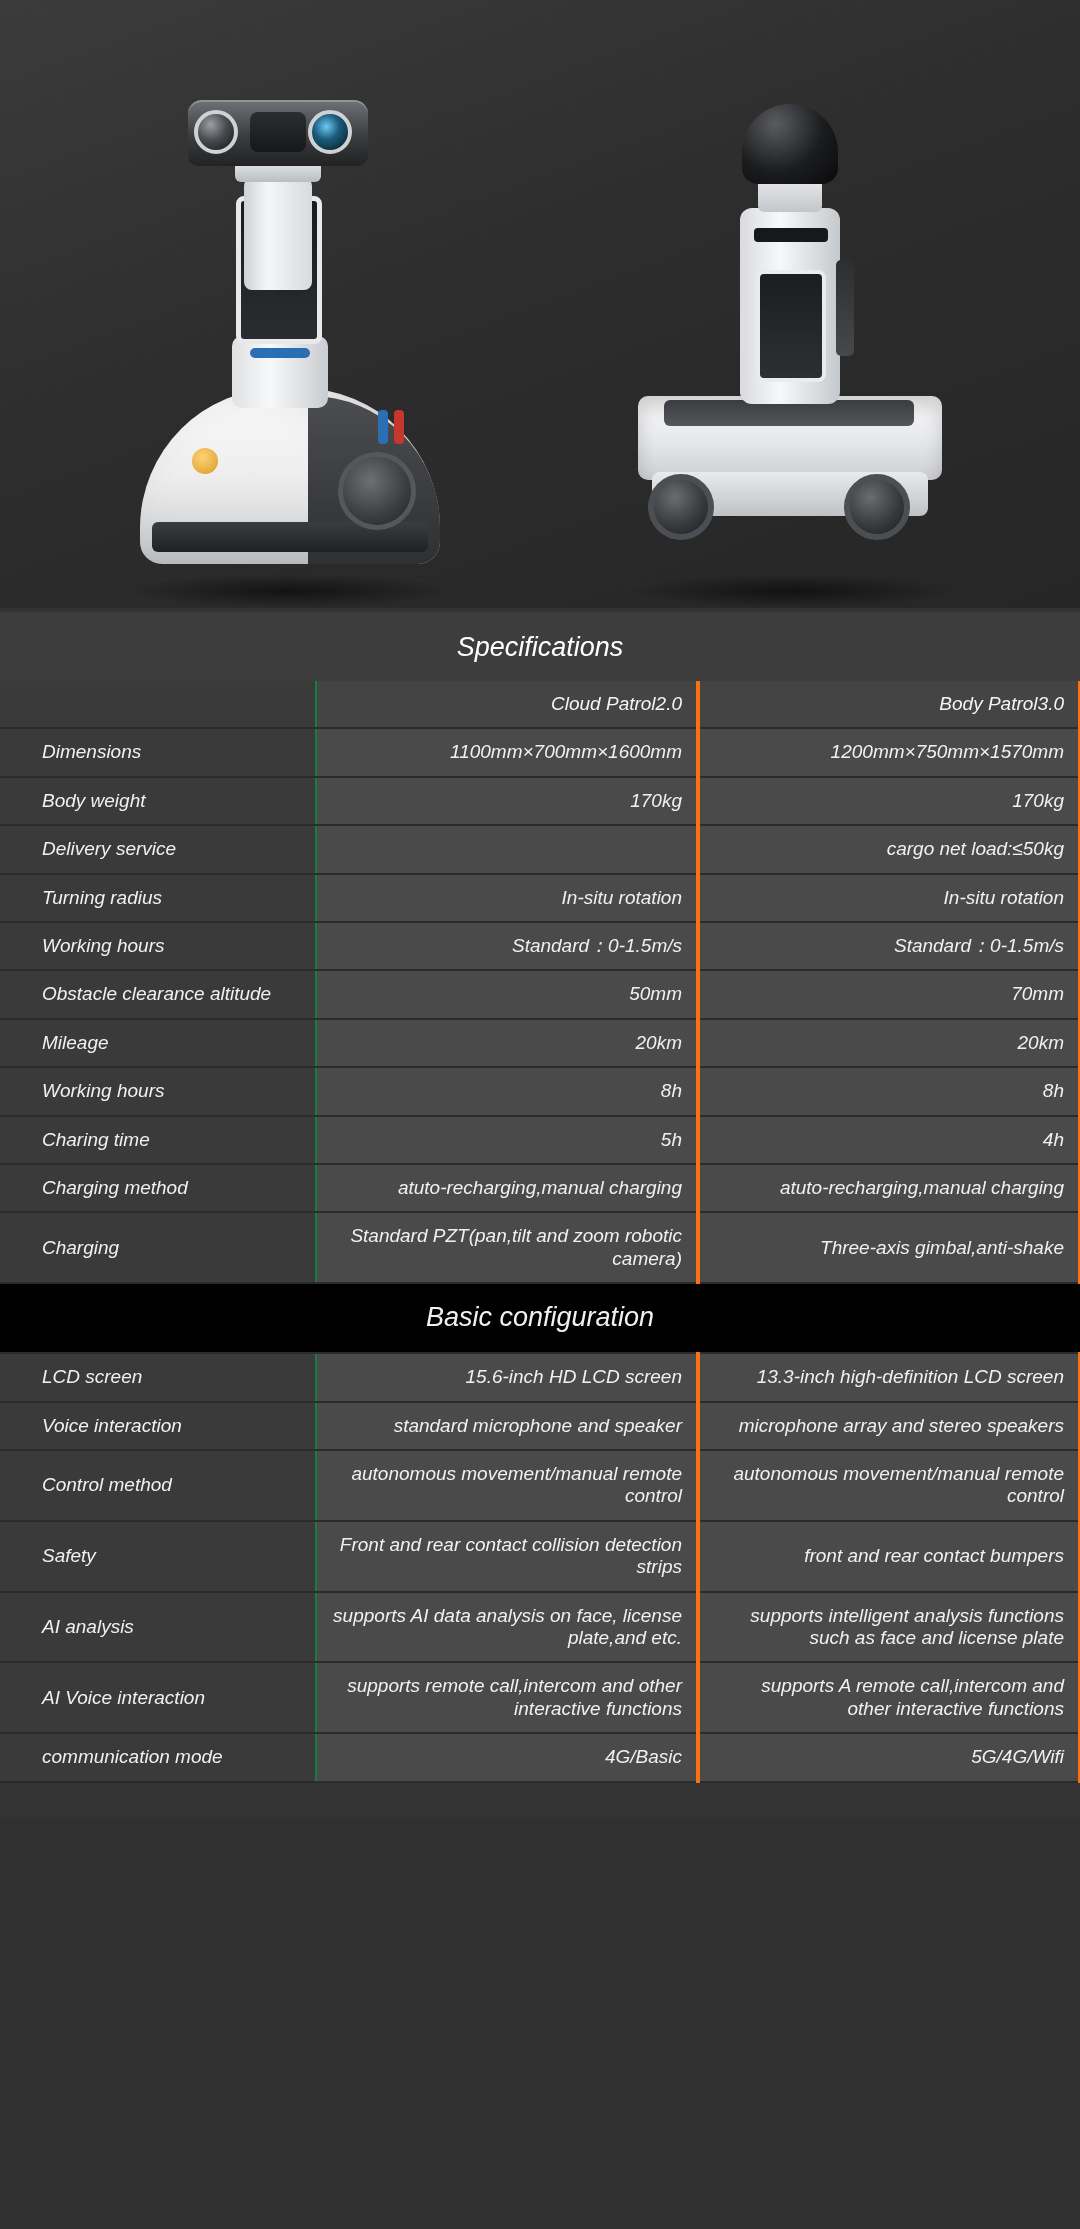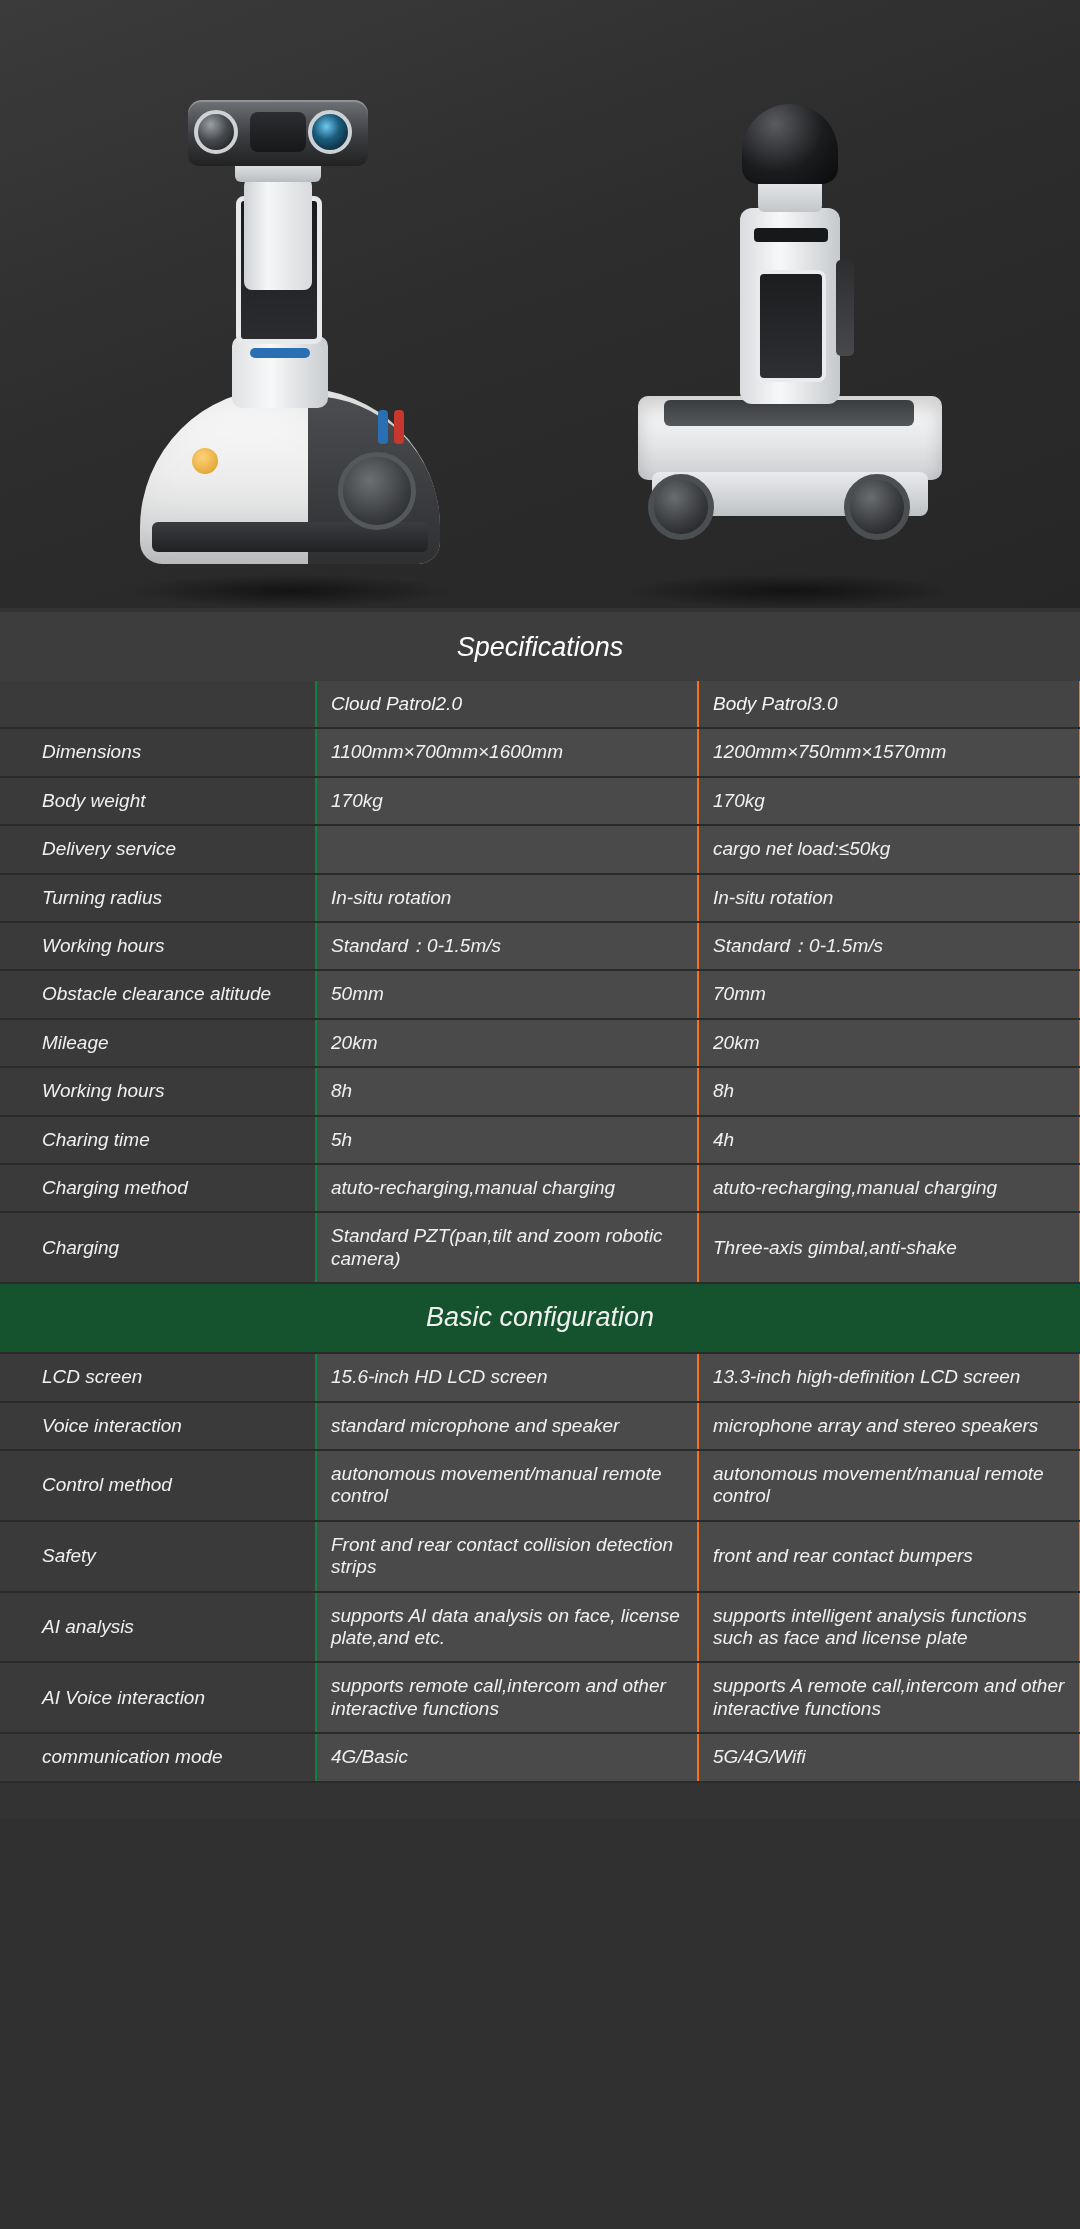--- a/index.html
+++ b/index.html
@@ -223,29 +223,30 @@
     border-bottom: 2px solid #2b2b2b;
     color: #f0f0f0;
   }
   table.spec td.label {
     padding-left: 42px;
     background: #3a3a3a;
     border-right: 2px solid #15803d;
   }
   table.spec td.val {
     background: #4a4a4a;
-    border-right: 2px solid #f97316;
+    border-right: 4px solid #f97316;
+    text-align: right;
   }
   table.spec tr.head td {
     background: #444444;
     color: #f4f4f4;
   }
   table.spec tr.head td.label { background:#3a3a3a; }
   table.spec tr.subhead td {
-    background: #14532d;
+    background: #000000;
     text-align: center;
     font-size: 27px;
     padding: 18px 0;
     border-right: none;
   }
 </style>
 </head>
 <body>
 
 <div class="page">

